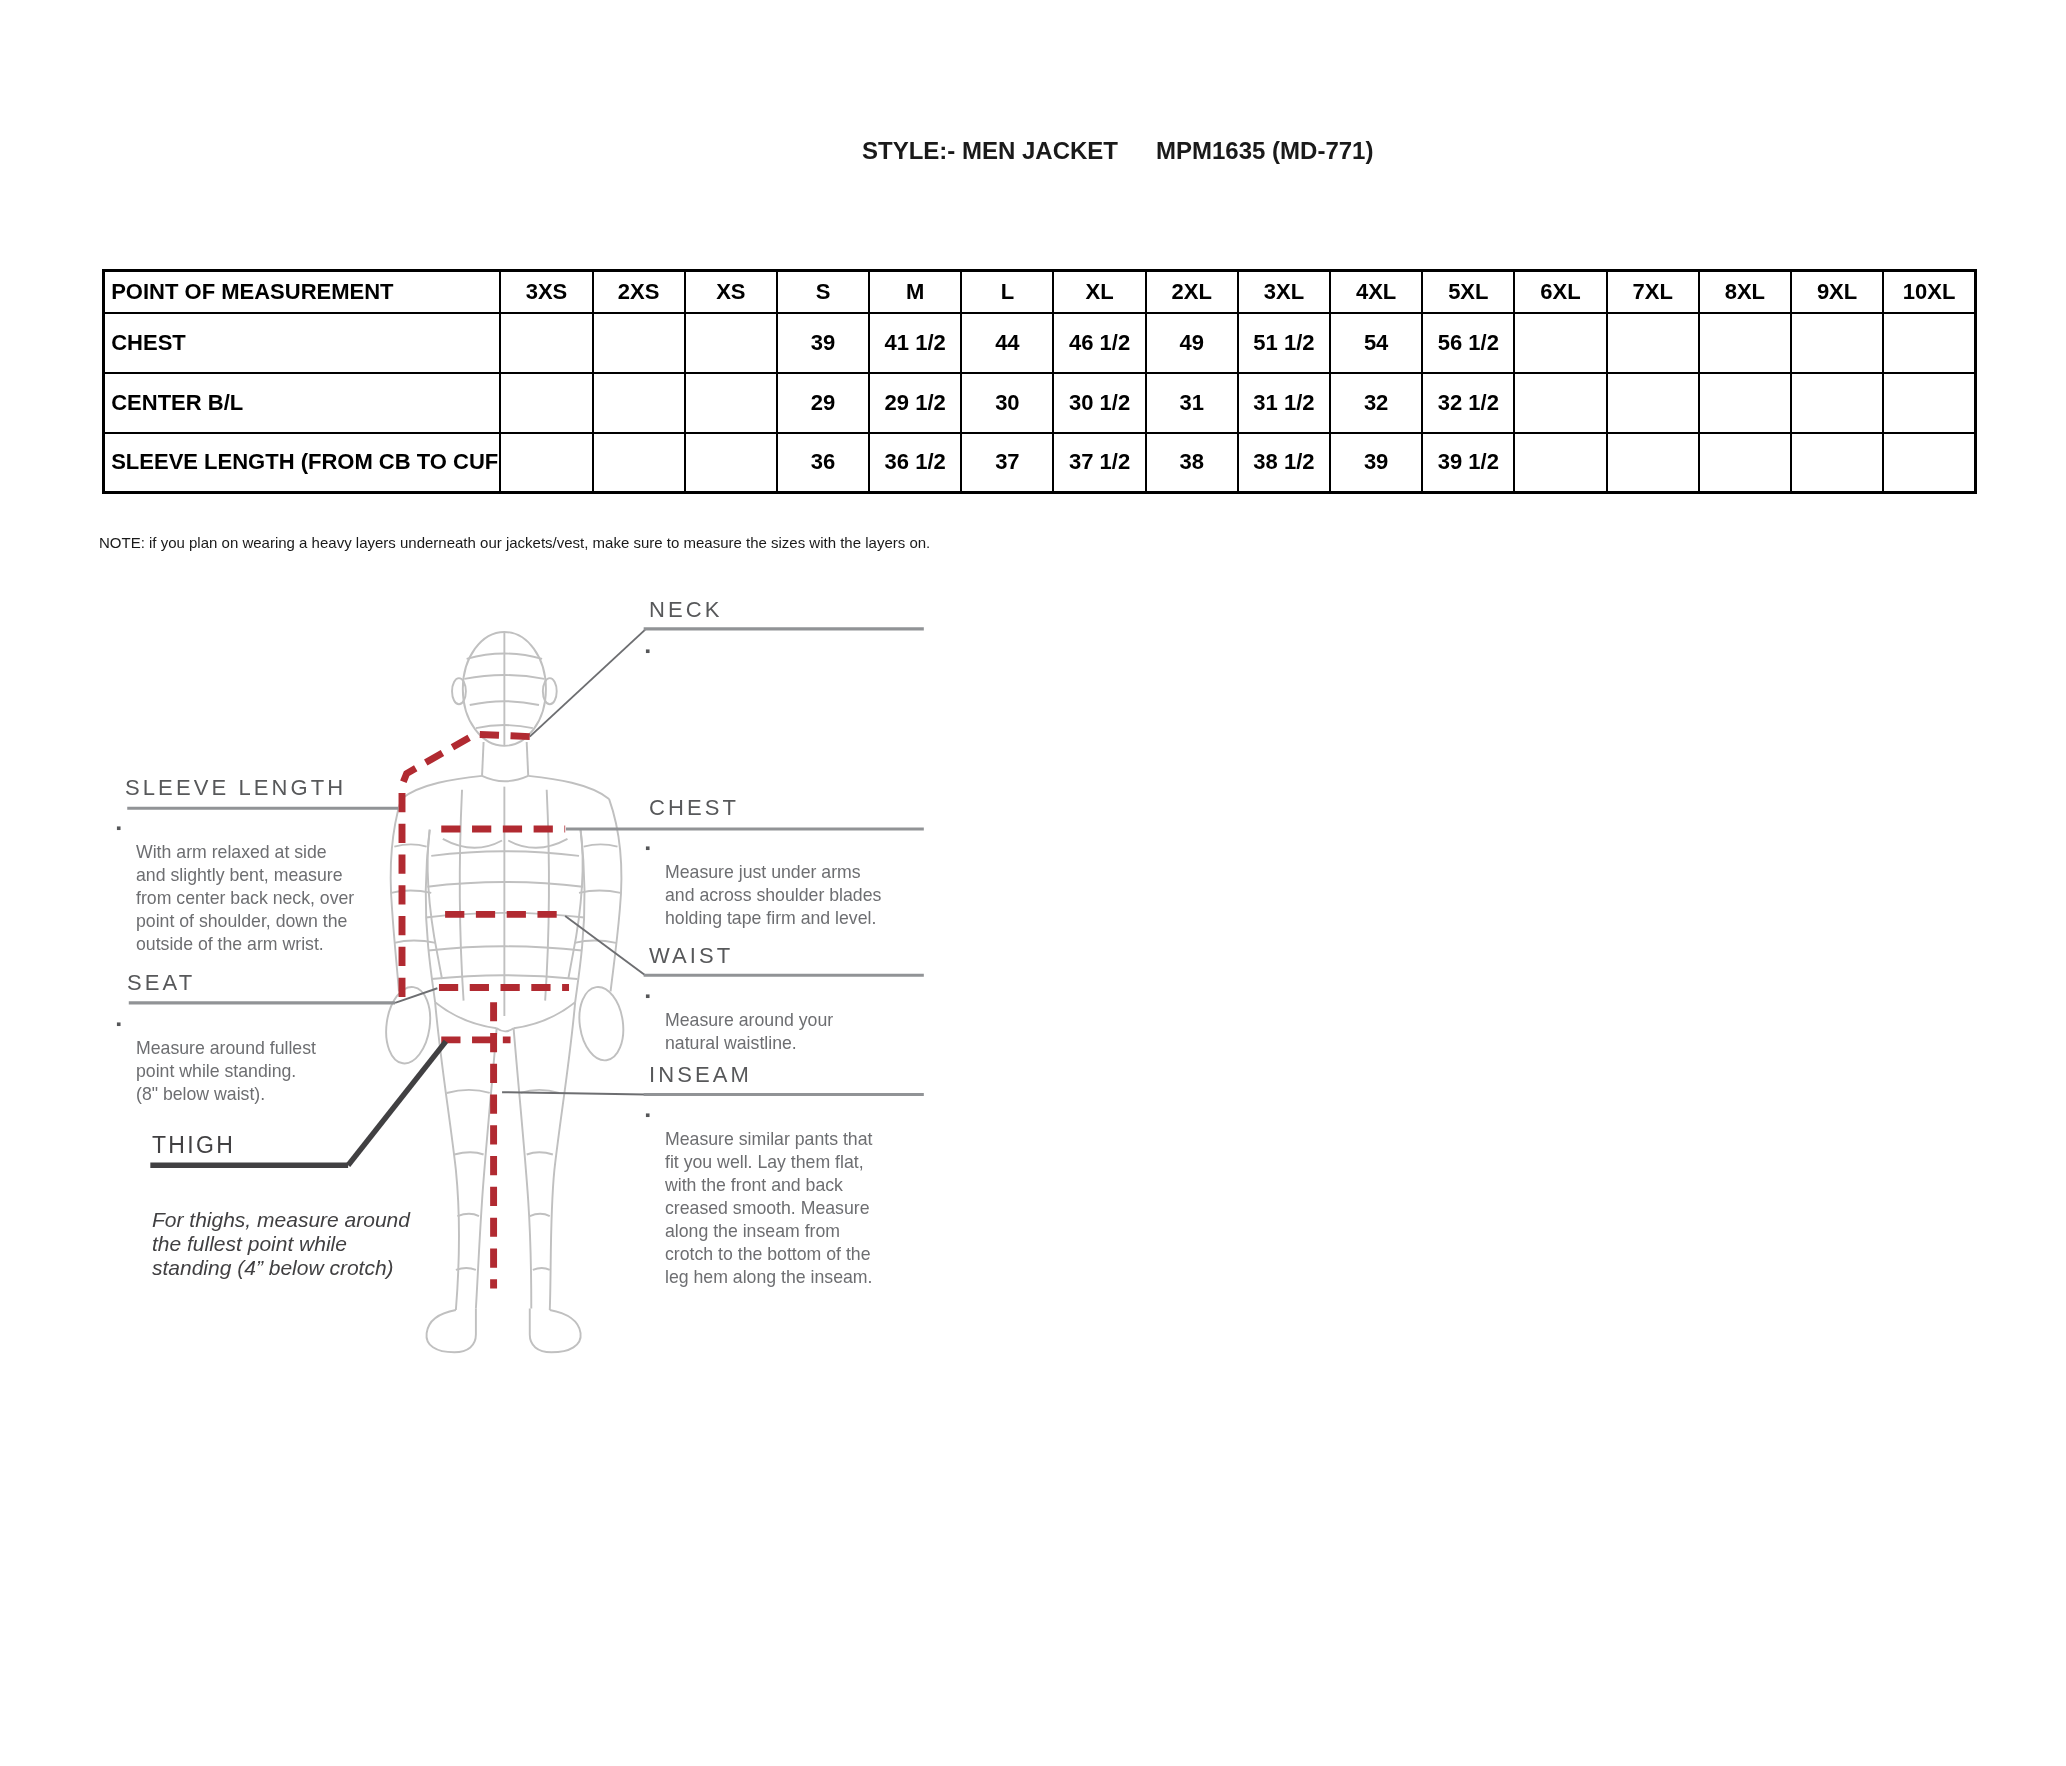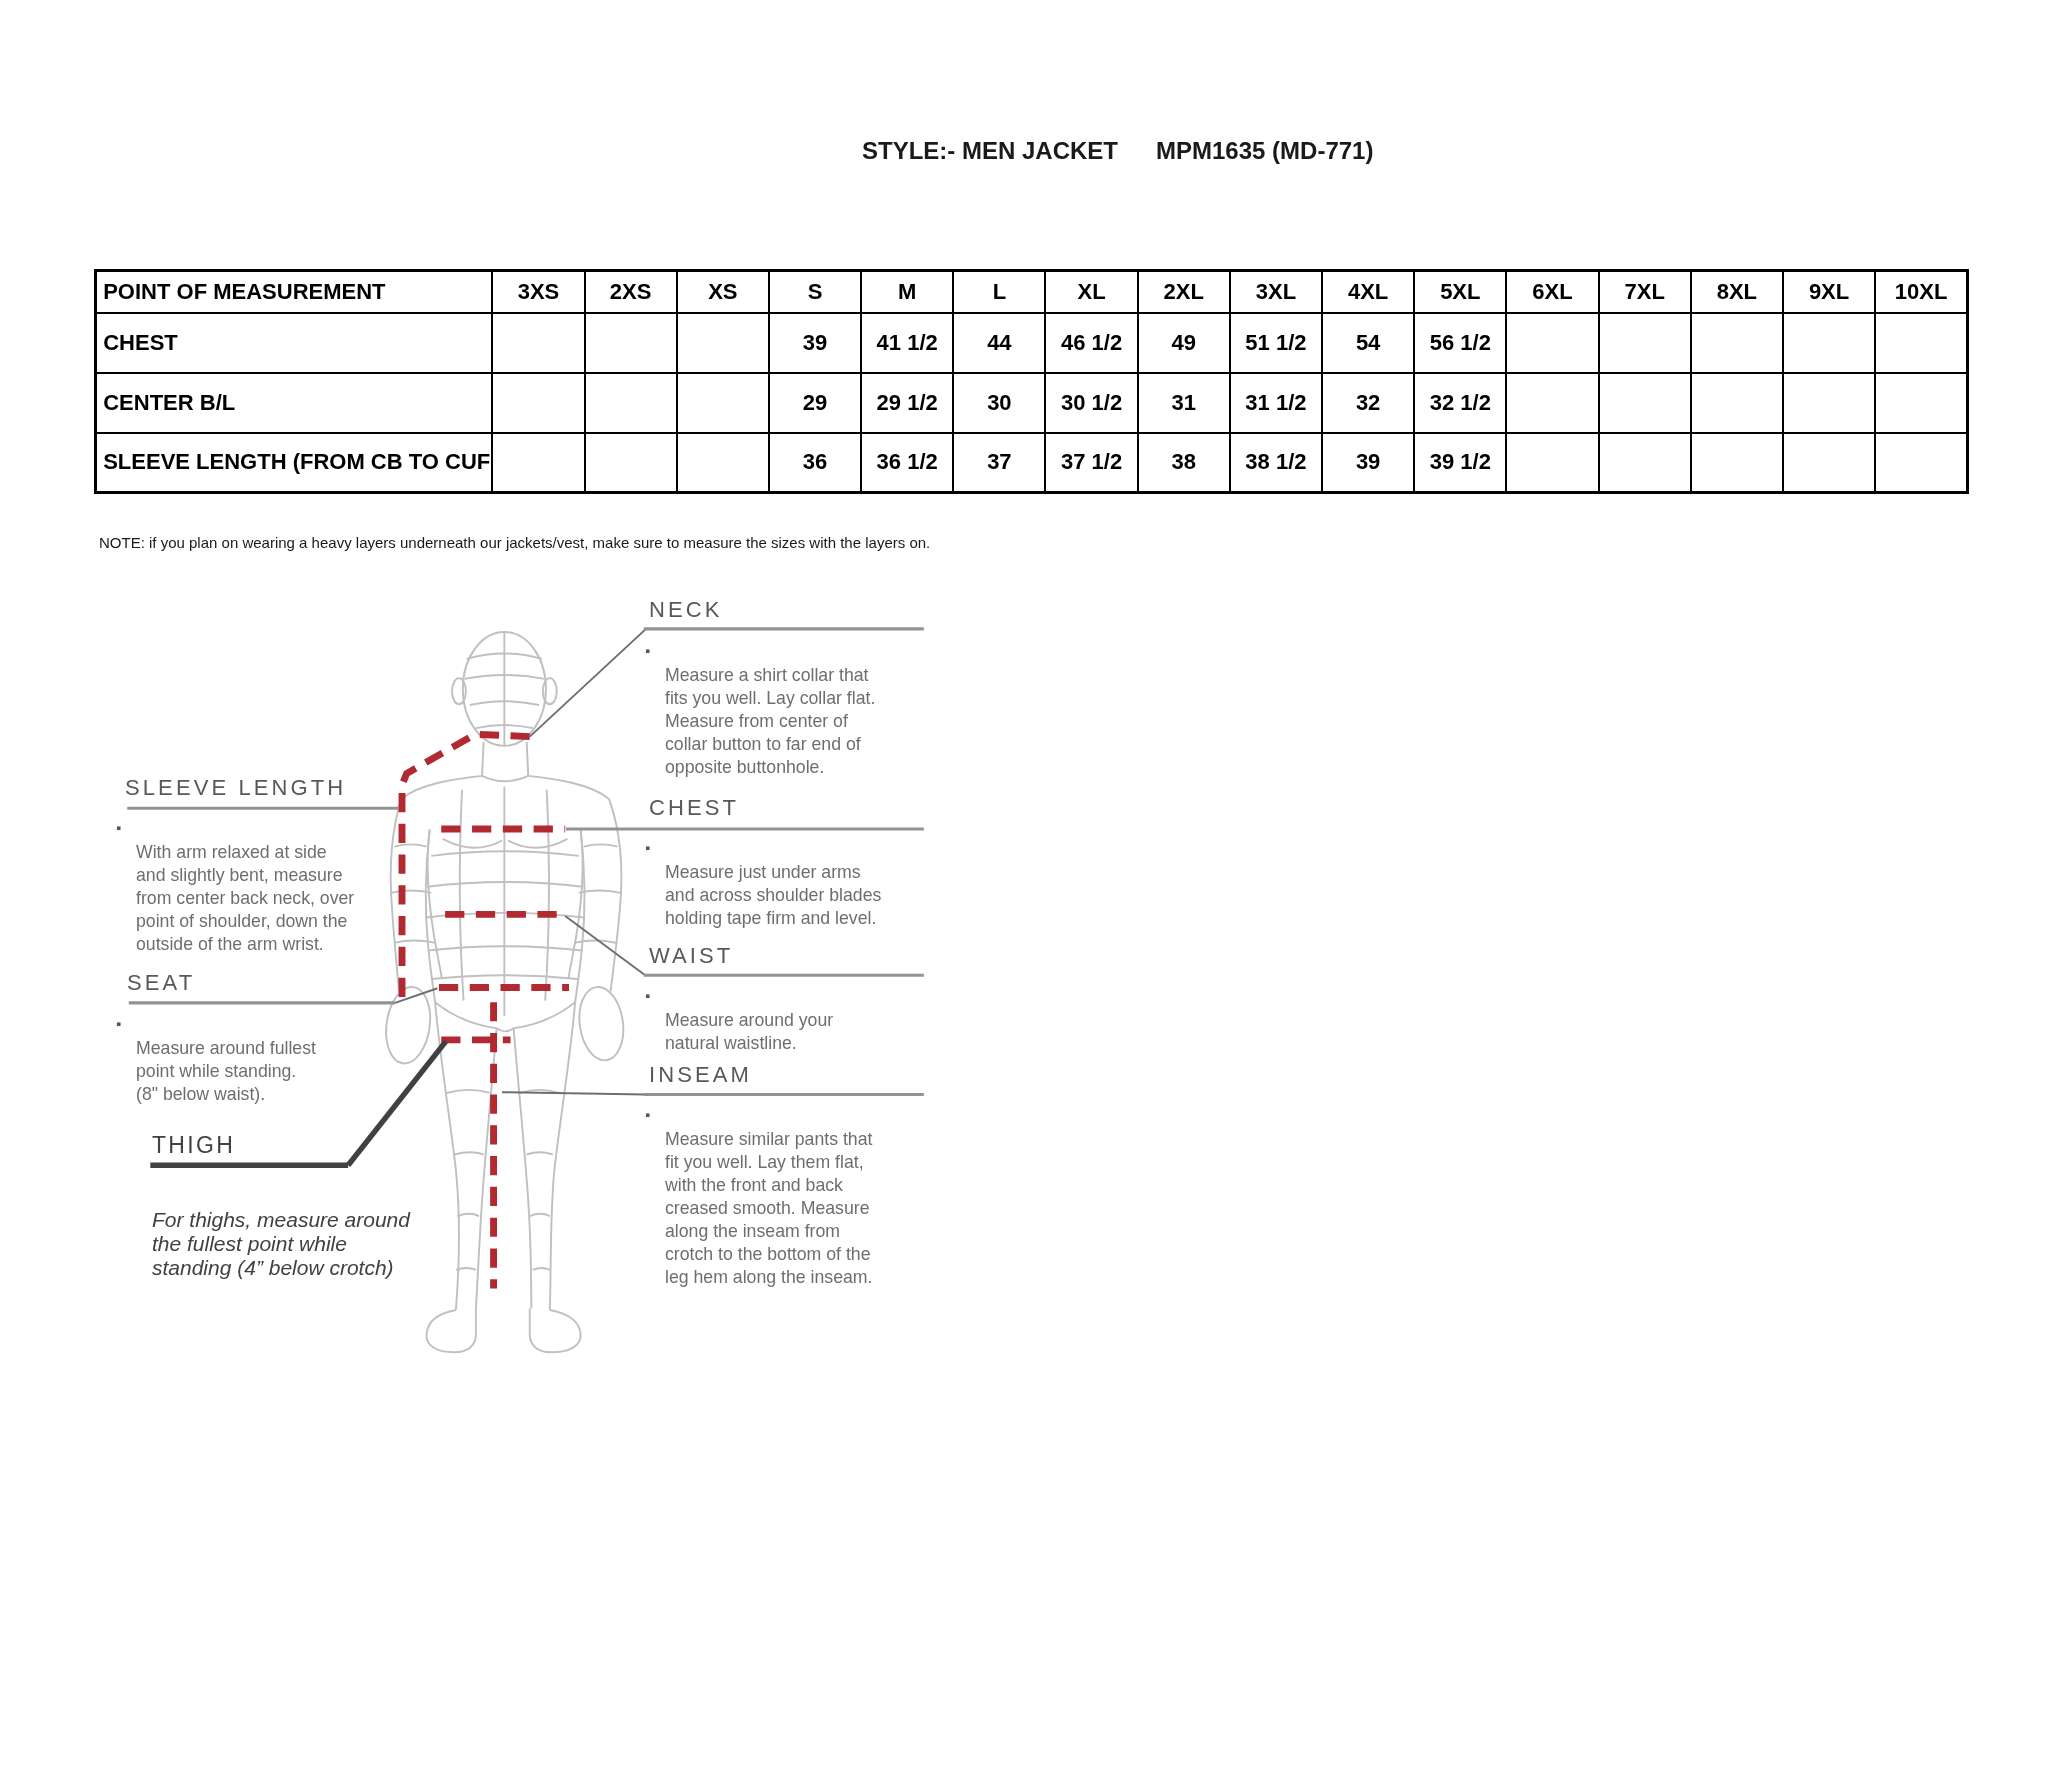--- a/index.html
+++ b/index.html
@@ -19,21 +19,21 @@
     border-collapse:collapse;table-layout:fixed;
     width:1875px;
   }
   table.size-table col.c-label{width:396px;}
   table.size-table col.c-size{width:92px;}
   table.size-table th, table.size-table td{
     border:2.3px solid #000;background:#fff;
     font-size:22px;font-weight:bold;text-align:center;vertical-align:middle;
     padding:0;overflow:hidden;white-space:nowrap;
   }
-  table.size-table{border:3.8px solid #000;}
+  table.size-table{border:3.8px solid #000;margin-left:8px;}
   table.size-table thead tr{height:42px;}
   table.size-table tbody tr{height:60px;}
   table.size-table .lbl{text-align:left;padding-left:6.2px;}
   
   .note{
     position:absolute;left:99px;top:534px;
     font-size:15px;font-weight:normal;color:#1a1a1a;white-space:nowrap;
   }
   
   svg.diagram{position:absolute;left:108px;top:577px;pointer-events:none;}
@@ -258,25 +258,21 @@
   </g>
 
   <g stroke="#414042" stroke-width="7" fill="none">
     <path d="M 195 1514 H 452"></path>
     <path d="M 452 1514 L 579 1353"></path>
   </g>
 </svg>
 
 <div class="gh" style="left:649px;top:597px">NECK</div>
 <div class="gd" style="left:665px;top:641px;">
-  <span class="blt">▪</span><span>Measure a shirt collar that
-fits you well. Lay collar flat.
-Measure from center of
-collar button to far end of
-opposite buttonhole.</span>
+  <span class="blt">▪</span>
 </div>
 
 <div class="gh" style="left:125px;top:775px">SLEEVE LENGTH</div>
 <div class="gd" style="left:136px;top:818px;">
   <span class="blt">▪</span><span>With arm relaxed at side
 and slightly bent, measure
 from center back neck, over
 point of shoulder, down the
 outside of the arm wrist.</span>
 </div>

